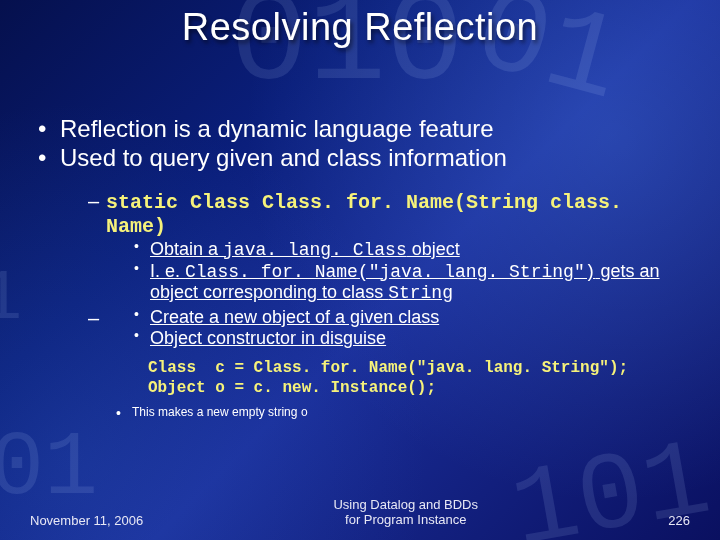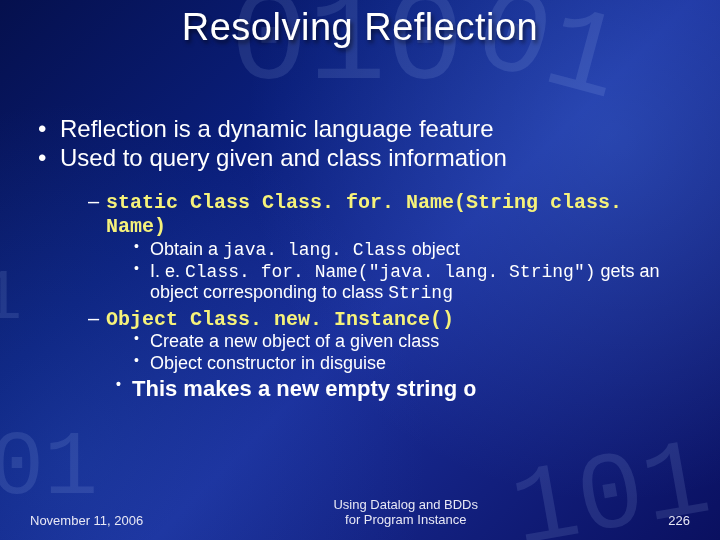--- a/index.html
+++ b/index.html
@@ -103,20 +103,21 @@
   ul.level3 {
     list-style: none;
     margin: 0 0 4px 0;
     padding: 0 0 0 28px;
     font-size: 18px;
   }
   ul.level3 > li {
     position: relative;
     padding-left: 16px;
     margin-bottom: 1px;
+    text-decoration: underline;
   }
   ul.level3 > li::before {
     content: "•";
     position: absolute;
     left: 0;
     top: 0;
     color: #fff;
     font-size: 14px;
   }
 
@@ -135,24 +136,23 @@
     font-family: "Courier New", monospace;
     font-size: 16px;
     color: #f6f27a;
     font-weight: bold;
     white-space: pre;
     line-height: 1.25;
   }
 
   .followup {
     margin-left: 56px;
-    font-size: 22px;
+    font-size: 12px;
     position: relative;
     padding-left: 16px;
-    font-weight: bold;
   }
   .followup::before {
     content: "•";
     position: absolute;
     left: 0;
     top: 0;
     font-size: 14px;
   }
 
   .footer {
@@ -196,28 +196,29 @@
             <ul class="level3">
               <li>
                 <span>Obtain a </span><span class="code-white">java. lang. Class</span><span> object</span>
               </li>
               <li>
                 <span>I. e. </span><span class="code-white">Class. for. Name("java. lang. String")</span><span> gets an object corresponding to class </span><span class="code-white">String</span>
               </li>
             </ul>
           </li>
           <li class="dash">
-            <span class="code-yellow">Object Class. new. Instance()</span>
             <ul class="level3">
               <li>Create a new object of a given class</li>
               <li>Object constructor in disguise</li>
             </ul>
           </li>
         </ul>
 
+        <div class="code-block">Class  c = Class. for. Name("java. lang. String");
+Object o = c. new. Instance();</div>
 
         <div class="followup">
           <span>This makes a new empty string </span><span class="code-white">o</span>
         </div>
       </li>
     </ul>
   </div>
 
   <div class="footer">
     <div>November 11, 2006</div>

